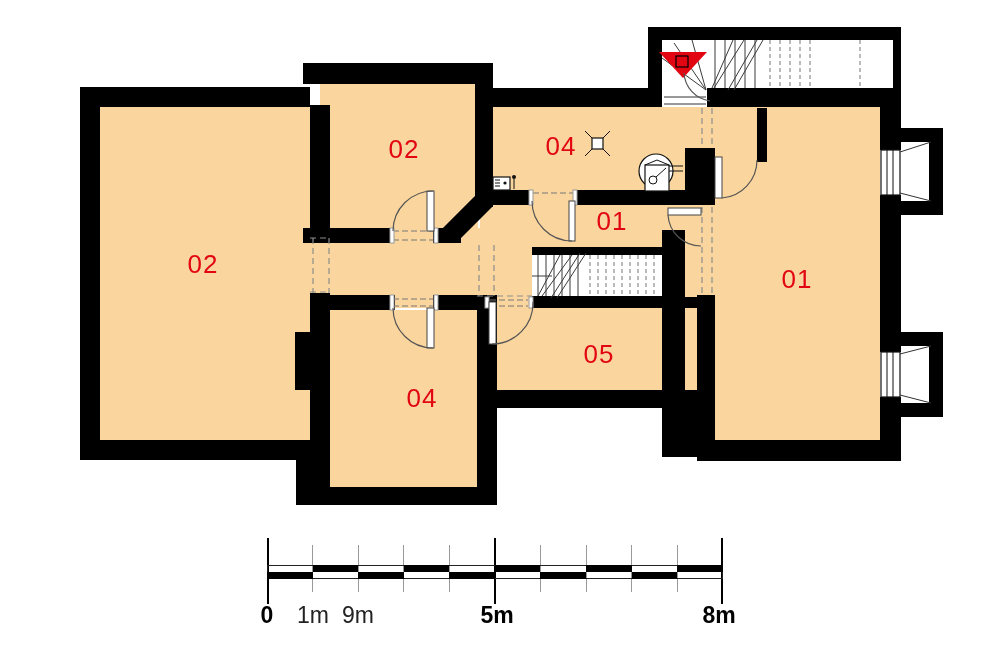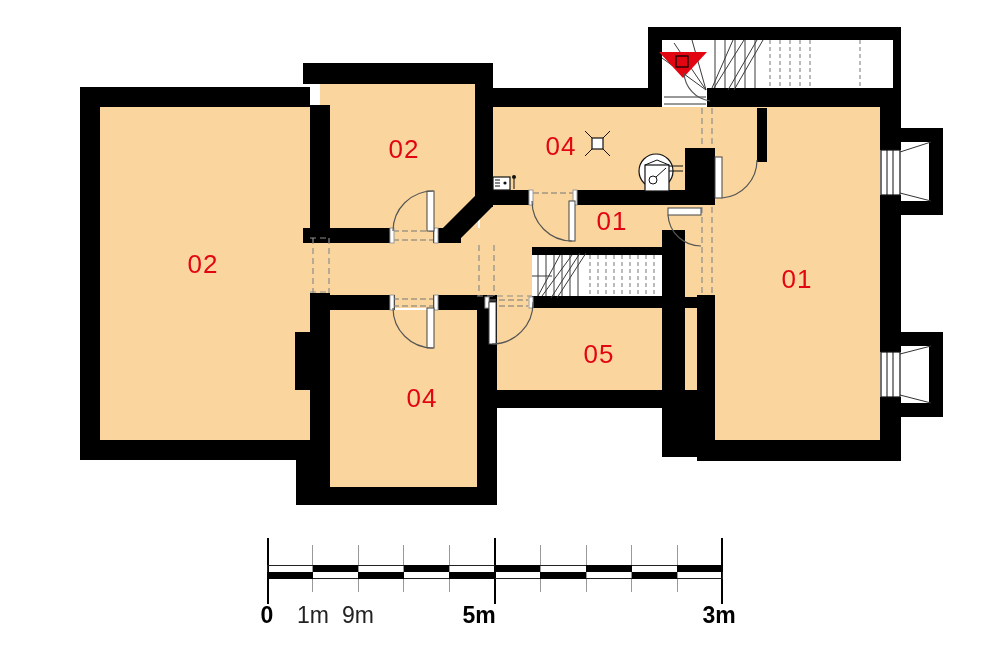--- a/index.html
+++ b/index.html
@@ -295,16 +295,16 @@
     <div class="bar-seg" style="left:182px;top:34px;width:46px;"></div>
     <div class="bar-seg" style="left:228px;top:27px;width:45px;"></div>
     <div class="bar-seg" style="left:273px;top:34px;width:46px;"></div>
     <div class="bar-seg" style="left:319px;top:27px;width:46px;"></div>
     <div class="bar-seg" style="left:365px;top:34px;width:45px;"></div>
     <div class="bar-seg" style="left:410px;top:27px;width:46px;"></div>
 
     <span class="scale-label bold" style="left:0px;">0</span>
     <span class="scale-label reg" style="left:46px;">1m</span>
     <span class="scale-label reg" style="left:91px;">9m</span>
-    <span class="scale-label bold" style="left:212px;">5m</span>
-    <span class="scale-label bold" style="left:452px;">3m</span>
+    <span class="scale-label bold" style="left:230px;">5m</span>
+    <span class="scale-label bold" style="left:452px;">8m</span>
   </div>
 </div>
 
 </body></html>

